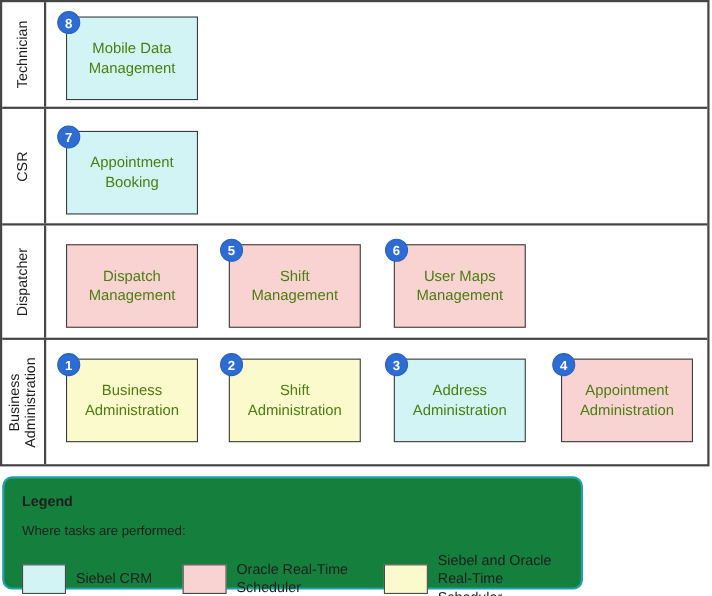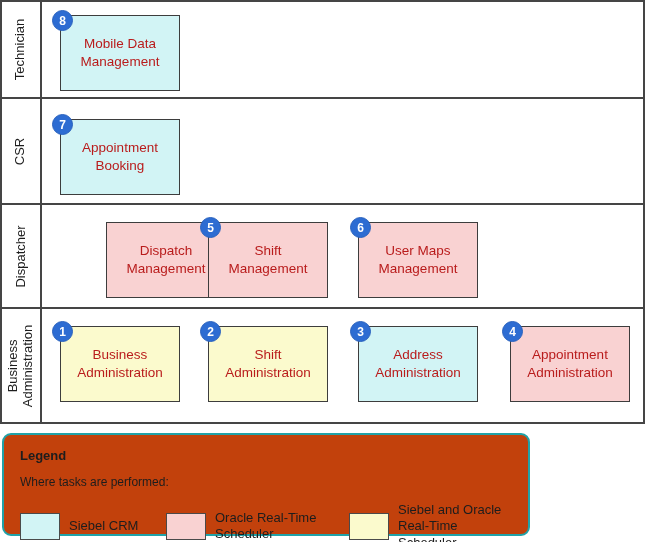--- a/index.html
+++ b/index.html
@@ -53,21 +53,21 @@
     border: 1px solid #3d3d3d;
     display: flex;
     align-items: center;
     justify-content: center;
   }
   .task-label {
     white-space: pre-line;
     text-align: center;
     font-size: 13.5px;
     line-height: 1.3;
-    color: #b91c1c;
+    color: #4d7c0f;
   }
   .badge {
     position: absolute;
     left: -9px;
     top: -6px;
     width: 21px;
     height: 21px;
     border-radius: 50%;
     background: #2d6cd2;
     border: 1px solid #2a62be;
@@ -82,21 +82,21 @@
 
   
   .legend {
     position: absolute;
     left: 2px;
     top: 433px;
     width: 528px;
     height: 103px;
     border: 2px solid #21a2a8;
     border-radius: 9px;
-    background: #c2410c;
+    background: #15803d;
     padding: 13px 16px 10px 16px;
   }
   .legend-title { font-size: 13px; font-weight: bold; color: #1d1d1d; }
   .legend-subtitle { font-size: 12px; margin-top: 12px; color: #1d1d1d; }
   .legend-items { display: flex; align-items: center; margin-top: 13px; }
   .legend-item { display: flex; align-items: center; }
   .legend-item-1 { flex: 0 0 146px; }
   .legend-item-2 { flex: 0 0 183px; }
   .legend-swatch {
     width: 40px;
@@ -143,21 +143,21 @@
 Booking</span>
         </div>
       </div>
     </div>
 
     <div class="lane" style="flex: 0 0 104px;">
       <div class="lane-label">
         <div class="lane-label-text">Dispatcher</div>
       </div>
       <div class="lane-content">
-        <div class="task-box" style="left: 18px; top: 17px; background-color: rgb(249, 210, 210); margin-left: 46px;">
+        <div class="task-box" style="left: 18px; top: 17px; background-color: rgb(249, 210, 210);">
           <span class="task-label">Dispatch
 Management</span>
         </div>
         <div class="task-box" style="left: 166px; top: 17px; background-color: rgb(249, 210, 210);">
           <span class="badge">5</span>
           <span class="task-label">Shift
 Management</span>
         </div>
         <div class="task-box" style="left: 316px; top: 17px; background-color: rgb(249, 210, 210);">
           <span class="badge">6</span>

